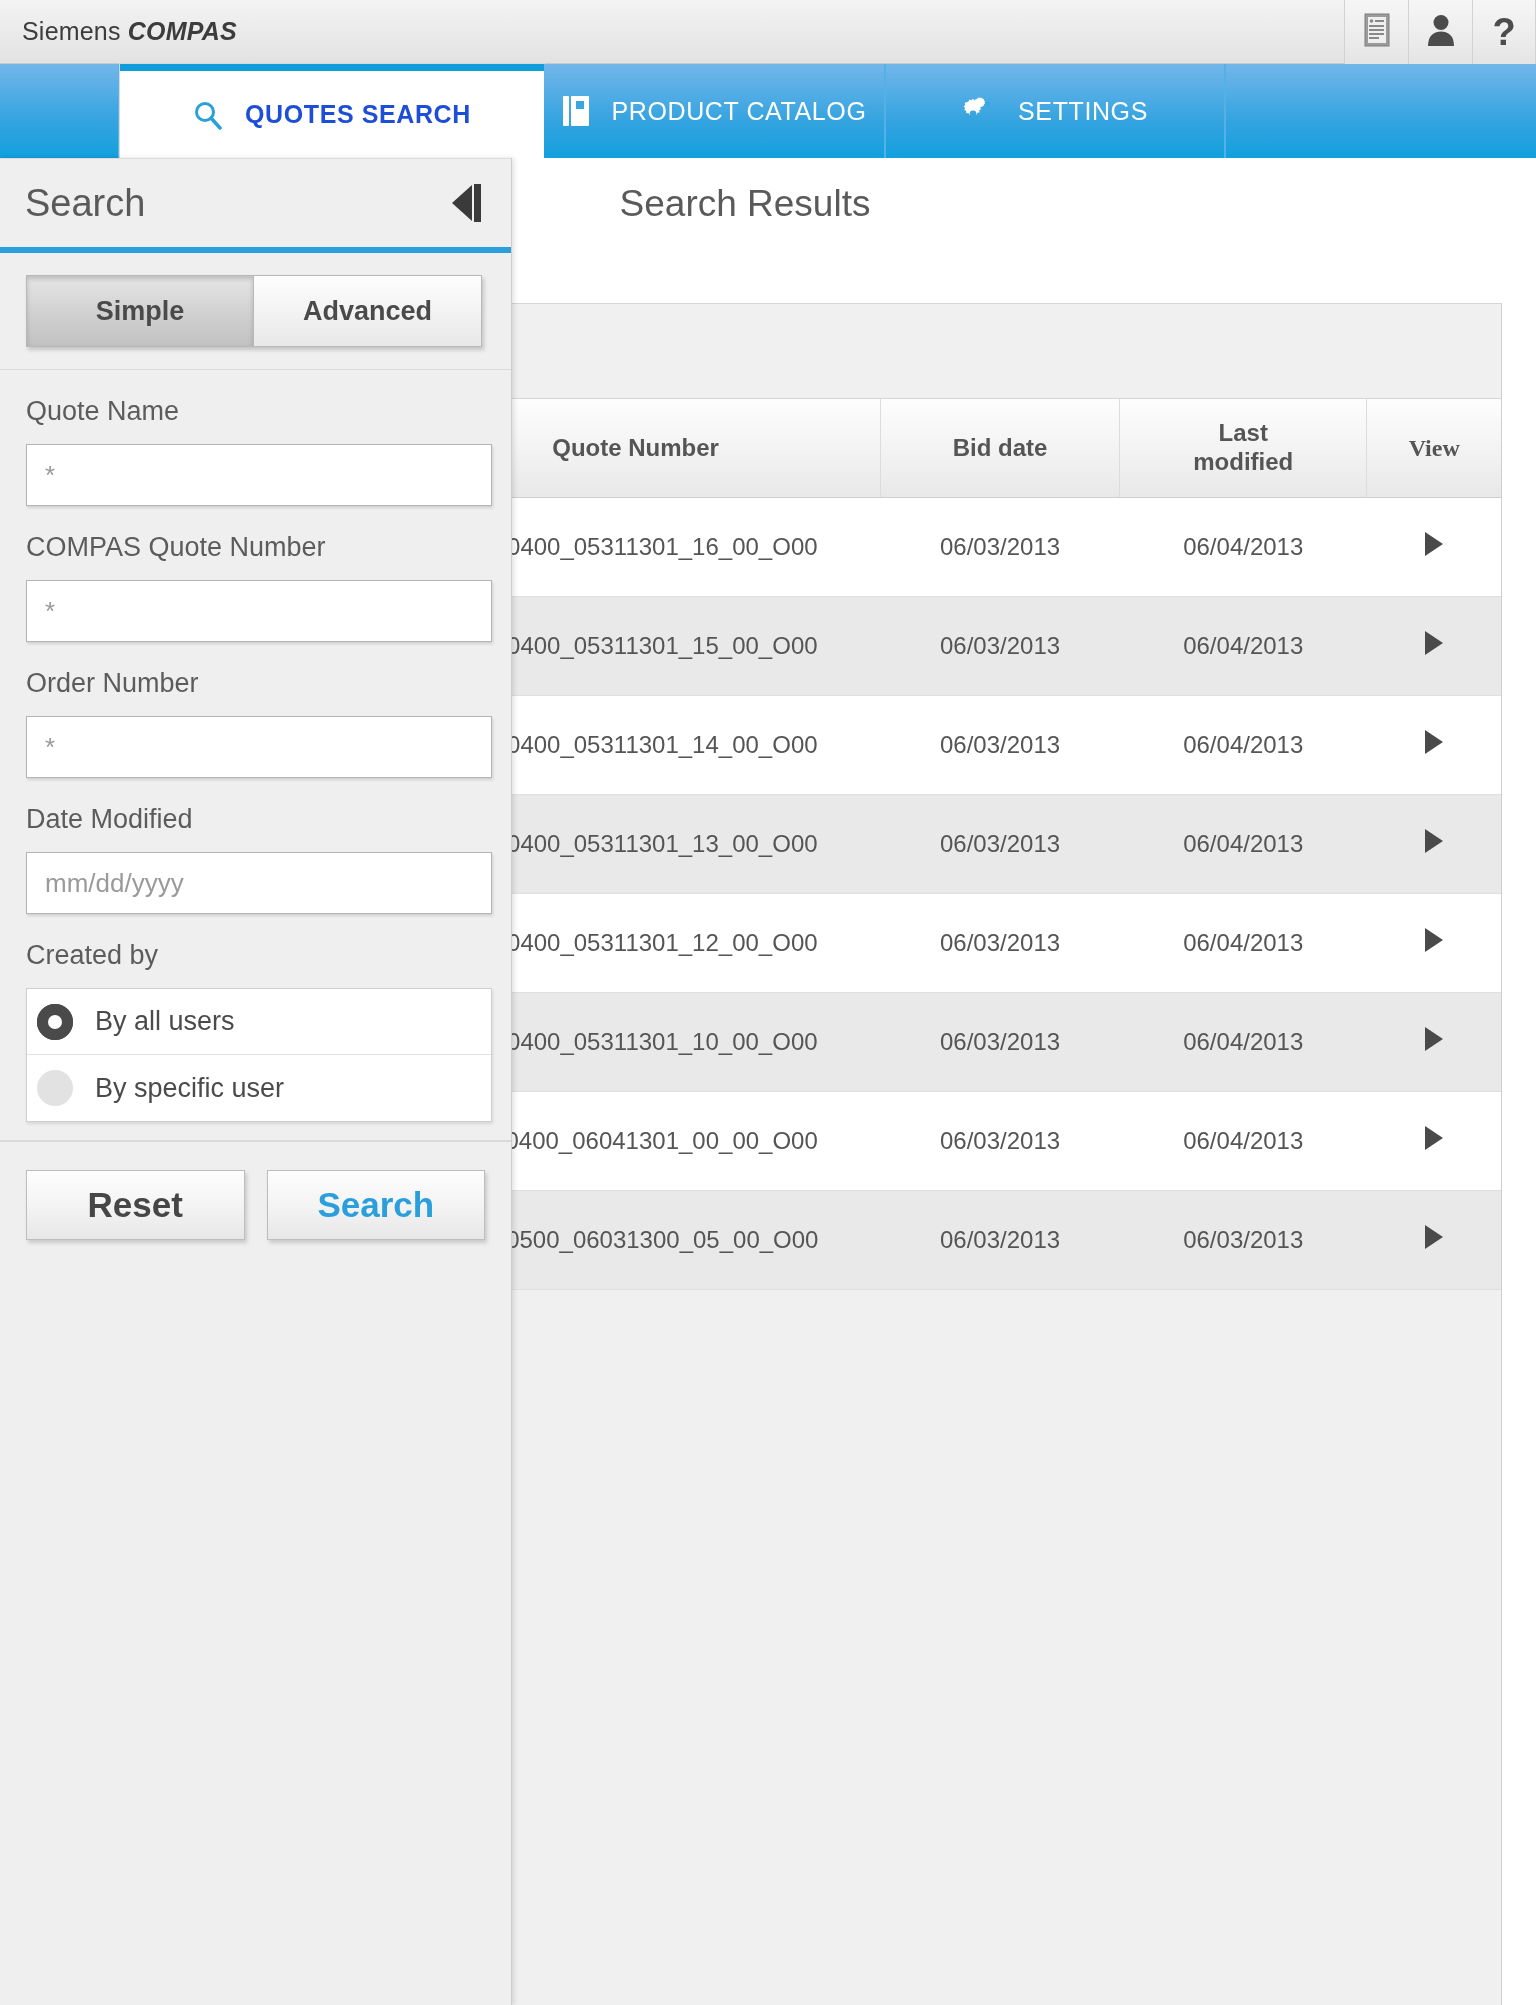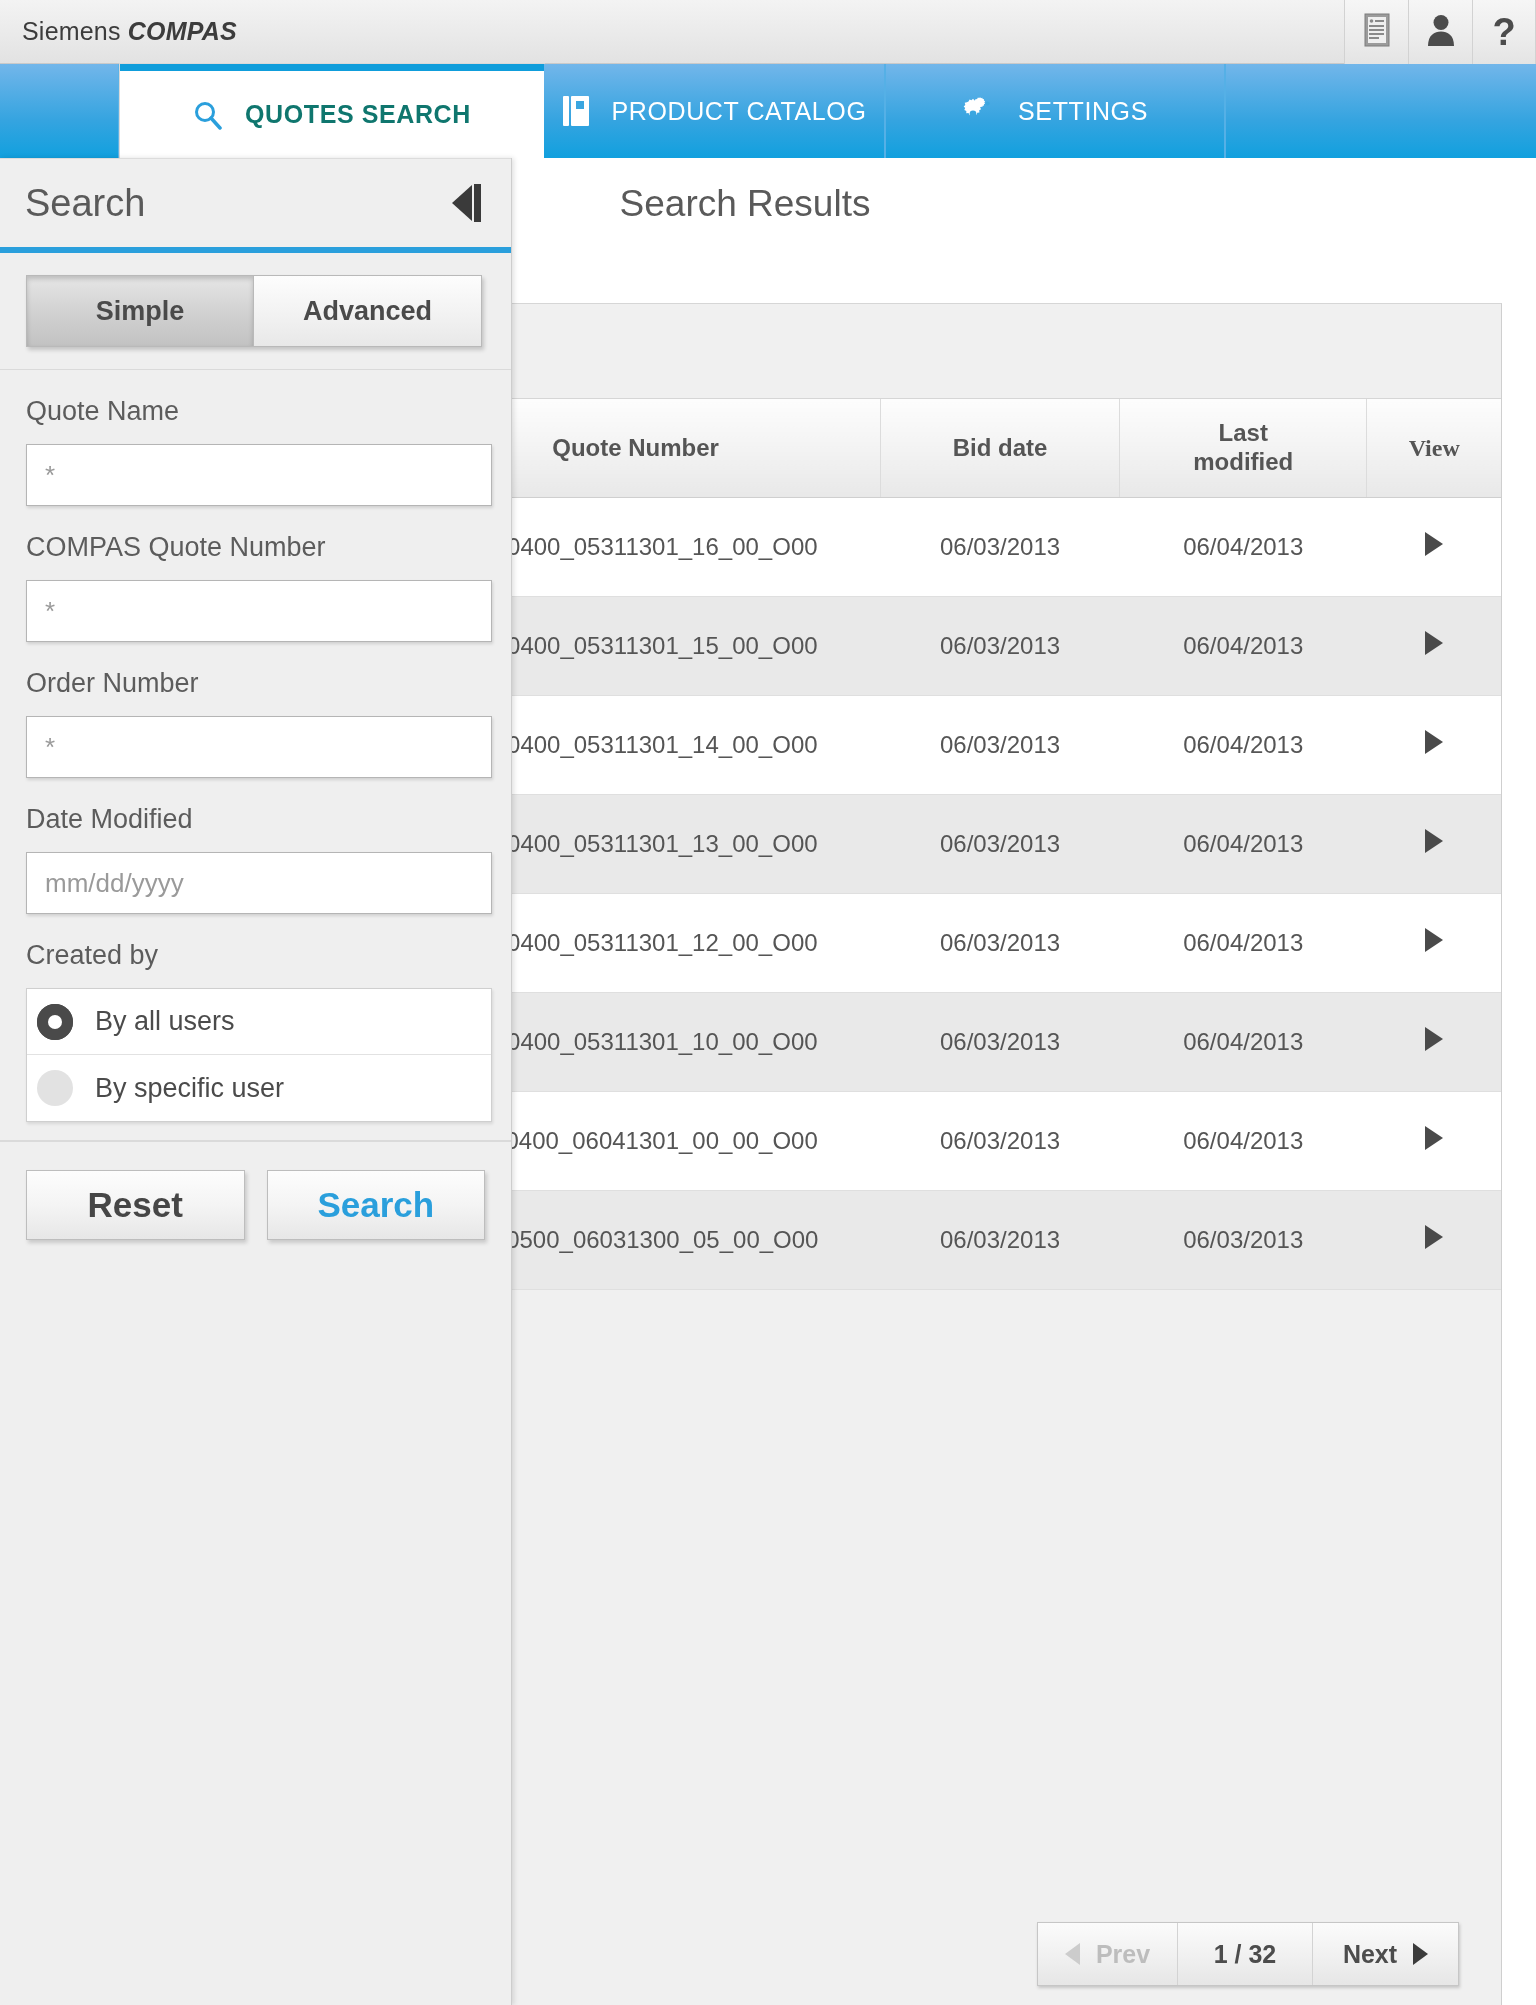--- a/index.html
+++ b/index.html
@@ -52,21 +52,21 @@
     color: #ffffff;
     font-size: 25px;
     letter-spacing: .6px;
     border-right: 2px solid #55b0e6;
     background: linear-gradient(to bottom, #72b6ea 0%, #35a4e0 60%, #11a0de 100%);
   }
   .tab.spacer-l { width: 120px; border-right: 2px solid #5cb3e7; }
   .tab.spacer-r { flex: 1; border-right: none; }
   .tab.active {
     background: #ffffff;
-    color: #0f766e;
+    color: #1d4ed8;
     font-weight: bold;
     border-top: 7px solid #0f9ddb;
     border-right: none;
     box-shadow: 0 0 0 1px #d9d9d9;
   }
   .tab-label { white-space: nowrap; }
   .tab svg { display:block; }
 
   
   .content {
@@ -453,31 +453,20 @@
         <tr class="even">
           <td class="col-name">_28026</td>
           <td class="col-number">batqt0500_06031300_05_00_O00</td>
           <td class="col-bid">06/03/2013</td>
           <td class="col-mod">06/03/2013</td>
           <td class="col-view"><span class="view-arrow"></span></td>
         </tr>
       </tbody>
     </table>
 
-    <div class="pager">
-      <div class="pg-prev">
-        <span class="tri-left"></span>
-        <span>Prev</span>
-      </div>
-      <div class="pg-page">1 / 32</div>
-      <div class="pg-next">
-        <span>Next</span>
-        <span class="tri-right"></span>
-      </div>
-    </div>
   </div>
 
   <div class="search-panel">
 
     <div class="sp-header">
       <h2>Search</h2>
       <div class="collapse-btn">
         <span class="collapse-tri"></span>
         <span class="collapse-bar"></span>
       </div>

